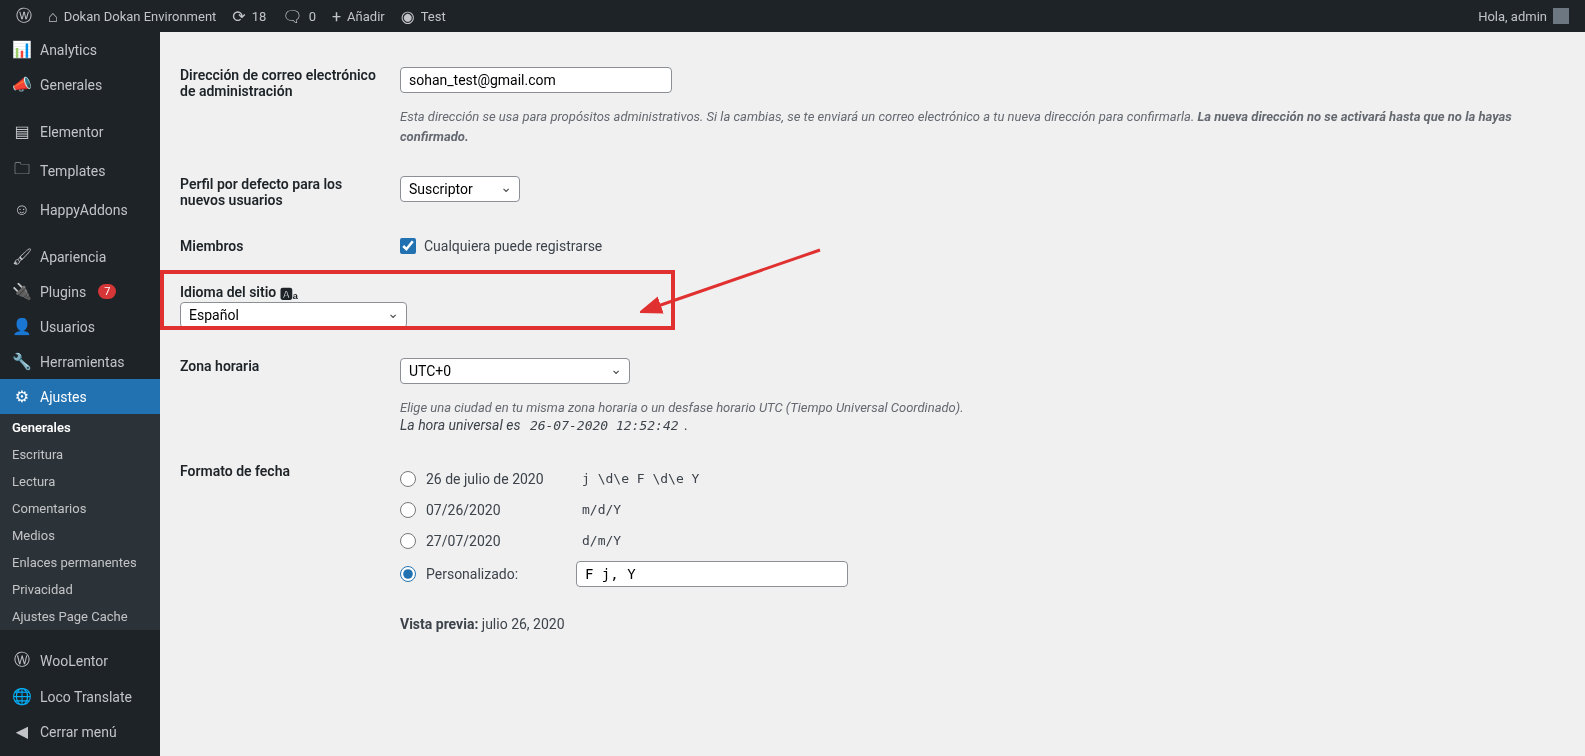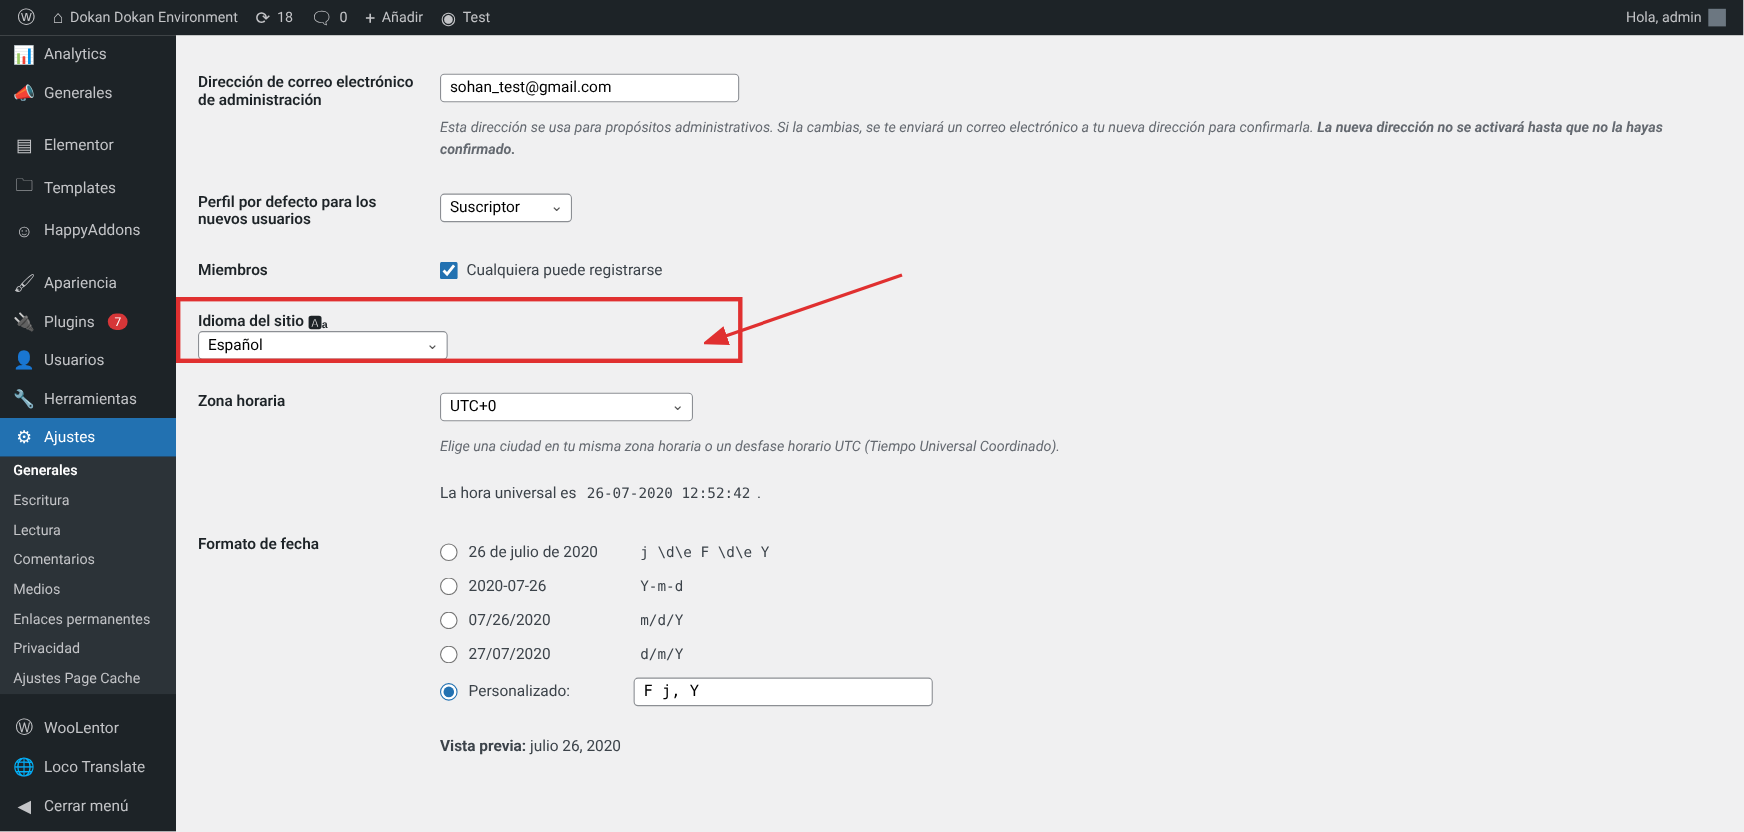--- a/index.html
+++ b/index.html
@@ -32,21 +32,21 @@
 .checkbox-wrap { display: flex; align-items: center; gap: 8px; }
 .checkbox-wrap input[type=checkbox] { width: 16px; height: 16px; accent-color: #2271b1; }
 .radio-option { display: flex; align-items: center; gap: 10px; padding: 5px 0; }
 .radio-option input[type=radio] { width: 16px; height: 16px; accent-color: #2271b1; }
 .code { background: #f0f0f1; padding: 3px 6px; font-family: Consolas, Monaco, monospace; font-size: 13px; color: #3c434a; border-radius: 2px; }
 .code-input { border: 1px solid #8c8f94; border-radius: 4px; padding: 2px 6px; font-family: Consolas, Monaco, monospace; font-size: 13px; width: 55px; background: #fff; }
 .highlight-box { position: absolute; border: 4px solid #e03030; pointer-events: none; }
 .arrow { position: absolute; pointer-events: none; }
 .preview { margin-top: 24px; font-size: 14px; }
 .preview strong { font-weight: 700; }
-.utc-text { margin-top: 24px; font-size: 14px; color: #3c434a; }
+.utc-text { margin-top: 0; font-size: 14px; color: #3c434a; font-style: italic; }
 .translate-icon { font-size: 14px; vertical-align: middle; }
 </style>
 </head>
 <body>
 
 <div class="adminbar">
   <div class="adminbar-left">
     <div class="adminbar-item">
         <span class="icon">ⓦ</span>
       </div>
@@ -195,25 +195,20 @@
     <div class="form-row">
       <div class="form-label">Formato de fecha</div>
       <div class="form-field">
         <div class="radio-option">
             <input type="radio" name="date" style="">
             <span style="width:140px;display:inline-block">26 de julio de 2020</span>
             <span class="code">j \d\e F \d\e Y</span>
           </div>
         <div class="radio-option">
             <input type="radio" name="date" style="">
-            <span style="width:140px;display:inline-block">2020-07-26</span>
-            <span class="code">Y-m-d</span>
-          </div>
-        <div class="radio-option">
-            <input type="radio" name="date" style="">
             <span style="width:140px;display:inline-block">07/26/2020</span>
             <span class="code">m/d/Y</span>
           </div>
         <div class="radio-option">
             <input type="radio" name="date" style="">
             <span style="width:140px;display:inline-block">27/07/2020</span>
             <span class="code">d/m/Y</span>
           </div>
         <div class="radio-option">
             <input type="radio" name="date" checked="" style="">

